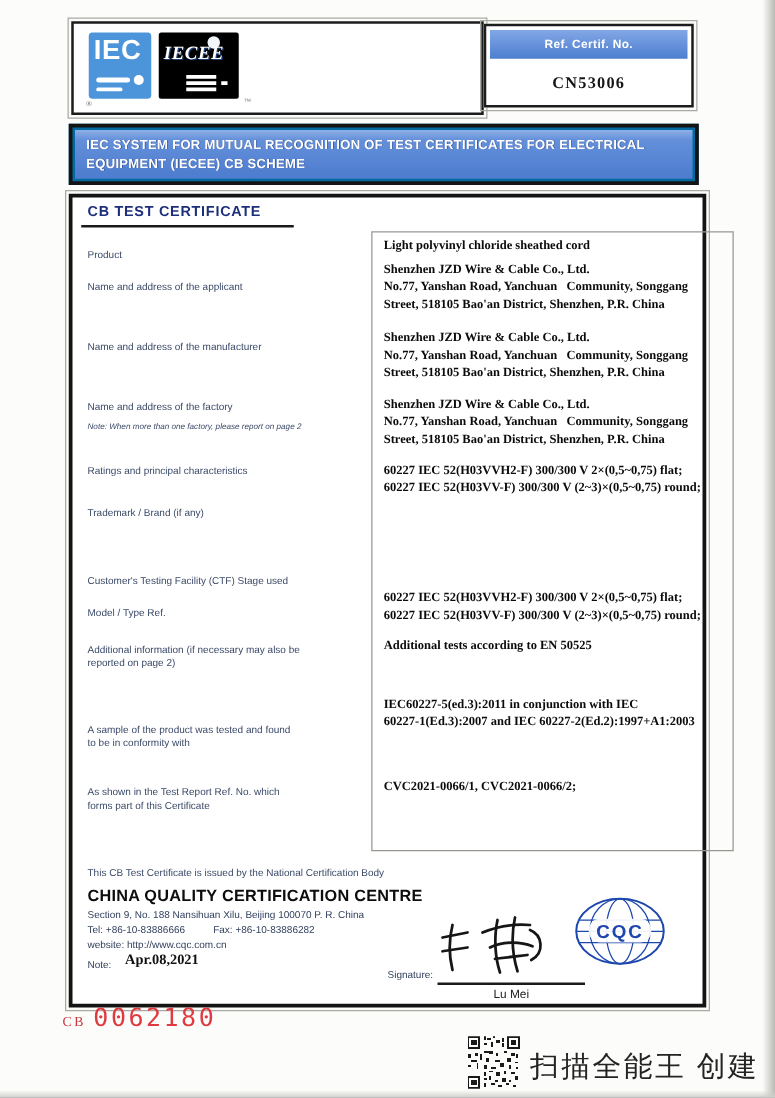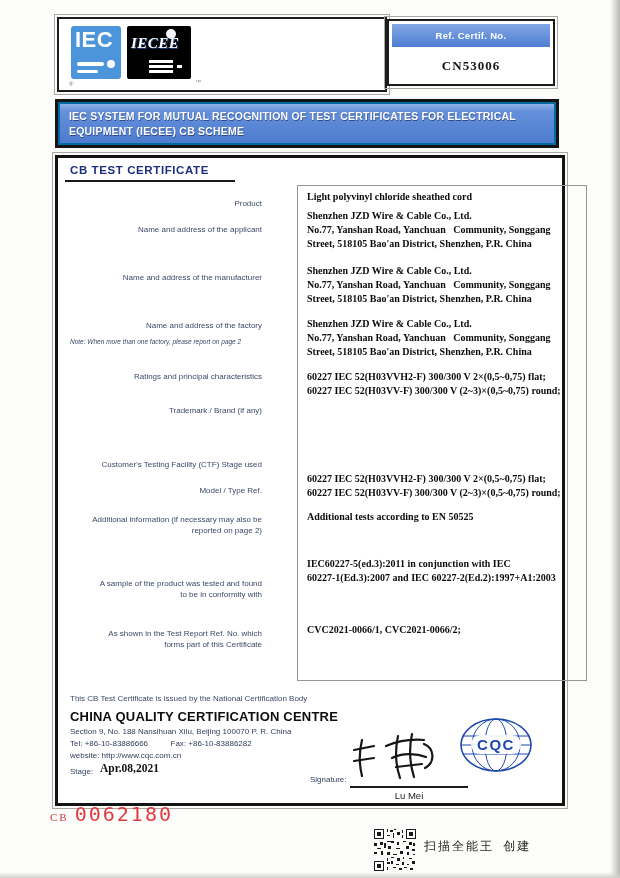--- a/index.html
+++ b/index.html
@@ -55,21 +55,21 @@
           text-shadow:0.5px 0.5px 0.5px rgba(25,45,95,0.65);}
 
   
   .main{left:55px;top:155px;width:504px;height:645px;border:3px solid #141414;
         outline:1px solid #a9a9a4;outline-offset:2px;background:#fff;box-sizing:content-box;}
   .title{left:12px;top:6px;font-size:11.5px;font-weight:bold;color:#1d2f7c;
         letter-spacing:0.6px;}
   .title-rule{left:7px;top:22px;width:170px;height:2px;background:#1a1a1a;}
   .value-panel{left:206px;top:27px;width:288px;height:494px;border:1px solid #979792;margin-left:33px;}
   .lbl{position:absolute;left:12px;width:192px;color:#3b4a68;font-size:8px;
-        line-height:1.35;white-space:pre-line;text-align:right;}
+        line-height:1.35;white-space:pre-line;}
   .note{position:absolute;left:12px;width:200px;color:#3b4a68;font-size:6.5px;
         font-style:italic;}
   .val{position:absolute;left:9px;width:274px;font-family:"Liberation Serif","DejaVu Serif",serif;
         font-weight:600;font-size:10px;line-height:1.4;color:#0b0b0b;white-space:pre-line;}
 
   
   .issued{left:12px;top:536px;font-size:8px;color:#3b4a68;}
   .body-name{left:12px;top:551px;font-size:13px;font-weight:bold;color:#0d0d0d;
         letter-spacing:0.2px;}
   .addr{left:12px;font-size:8px;color:#33415e;}
@@ -82,22 +82,22 @@
   .sig-hand{left:288px;top:572px;}
   .cqc{left:398px;top:556px;}
 
   
   .serial{left:50px;top:802px;}
   .serial .pre{font-family:"Liberation Serif",serif;font-size:11px;color:#c8393f;
         letter-spacing:2px;}
   .serial .num{font-family:"DejaVu Sans Mono",monospace;font-size:20px;color:#e03a40;
         letter-spacing:2px;margin-left:6px;}
   .qr{left:374px;top:829px;}
-  .scanner-txt{left:424px;top:838px;font-size:12px;color:#242424;letter-spacing:2px;
-        font-family:Liberation Mono, monospace;}
+  .scanner-txt{left:424px;top:838px;font-size:23px;color:#242424;letter-spacing:2px;
+        font-family:Liberation Sans, sans-serif;}
 </style>
 </head>
 <body>
 
 <div class="page">
   <div class="edge-r abs"></div>
   <div class="edge-b abs"></div>
 
   <div class="abs hdr-left">
     <div class="logo-iec">
@@ -170,21 +170,21 @@
 
     <div class="abs issued">This CB Test Certificate is issued by the National Certification Body</div>
     <div class="abs body-name">CHINA QUALITY CERTIFICATION CENTRE</div>
     <div class="abs addr" style="top:569px">Section 9, No. 188 Nansihuan Xilu, Beijing 100070 P. R. China</div>
     <div class="abs addr" style="top:581px">
       <span>Tel: +86-10-83886666</span>
       <span style="display:inline-block;width:18px"></span>
       <span>Fax: +86-10-83886282</span>
     </div>
     <div class="abs addr" style="top:593px">website: http://www.cqc.com.cn</div>
-    <div class="abs date-lbl">Stage:</div>
+    <div class="abs date-lbl">Note:</div>
     <div class="abs date-val">Apr.08,2021</div>
 
     <div class="abs sig-hand">
       <svg width="130" height="55" viewBox="0 0 130 55" fill="none">
         <g stroke="#161616" stroke-width="2.2" stroke-linecap="round">
           <path d="M16,10 C13,22 13,34 16,46"></path>
           <path d="M8,20 L28,16"></path>
           <path d="M8,31 L28,28"></path>
           <path d="M52,6 C49,20 50,36 54,48"></path>
           <path d="M40,16 C52,11 66,9 78,10"></path>

